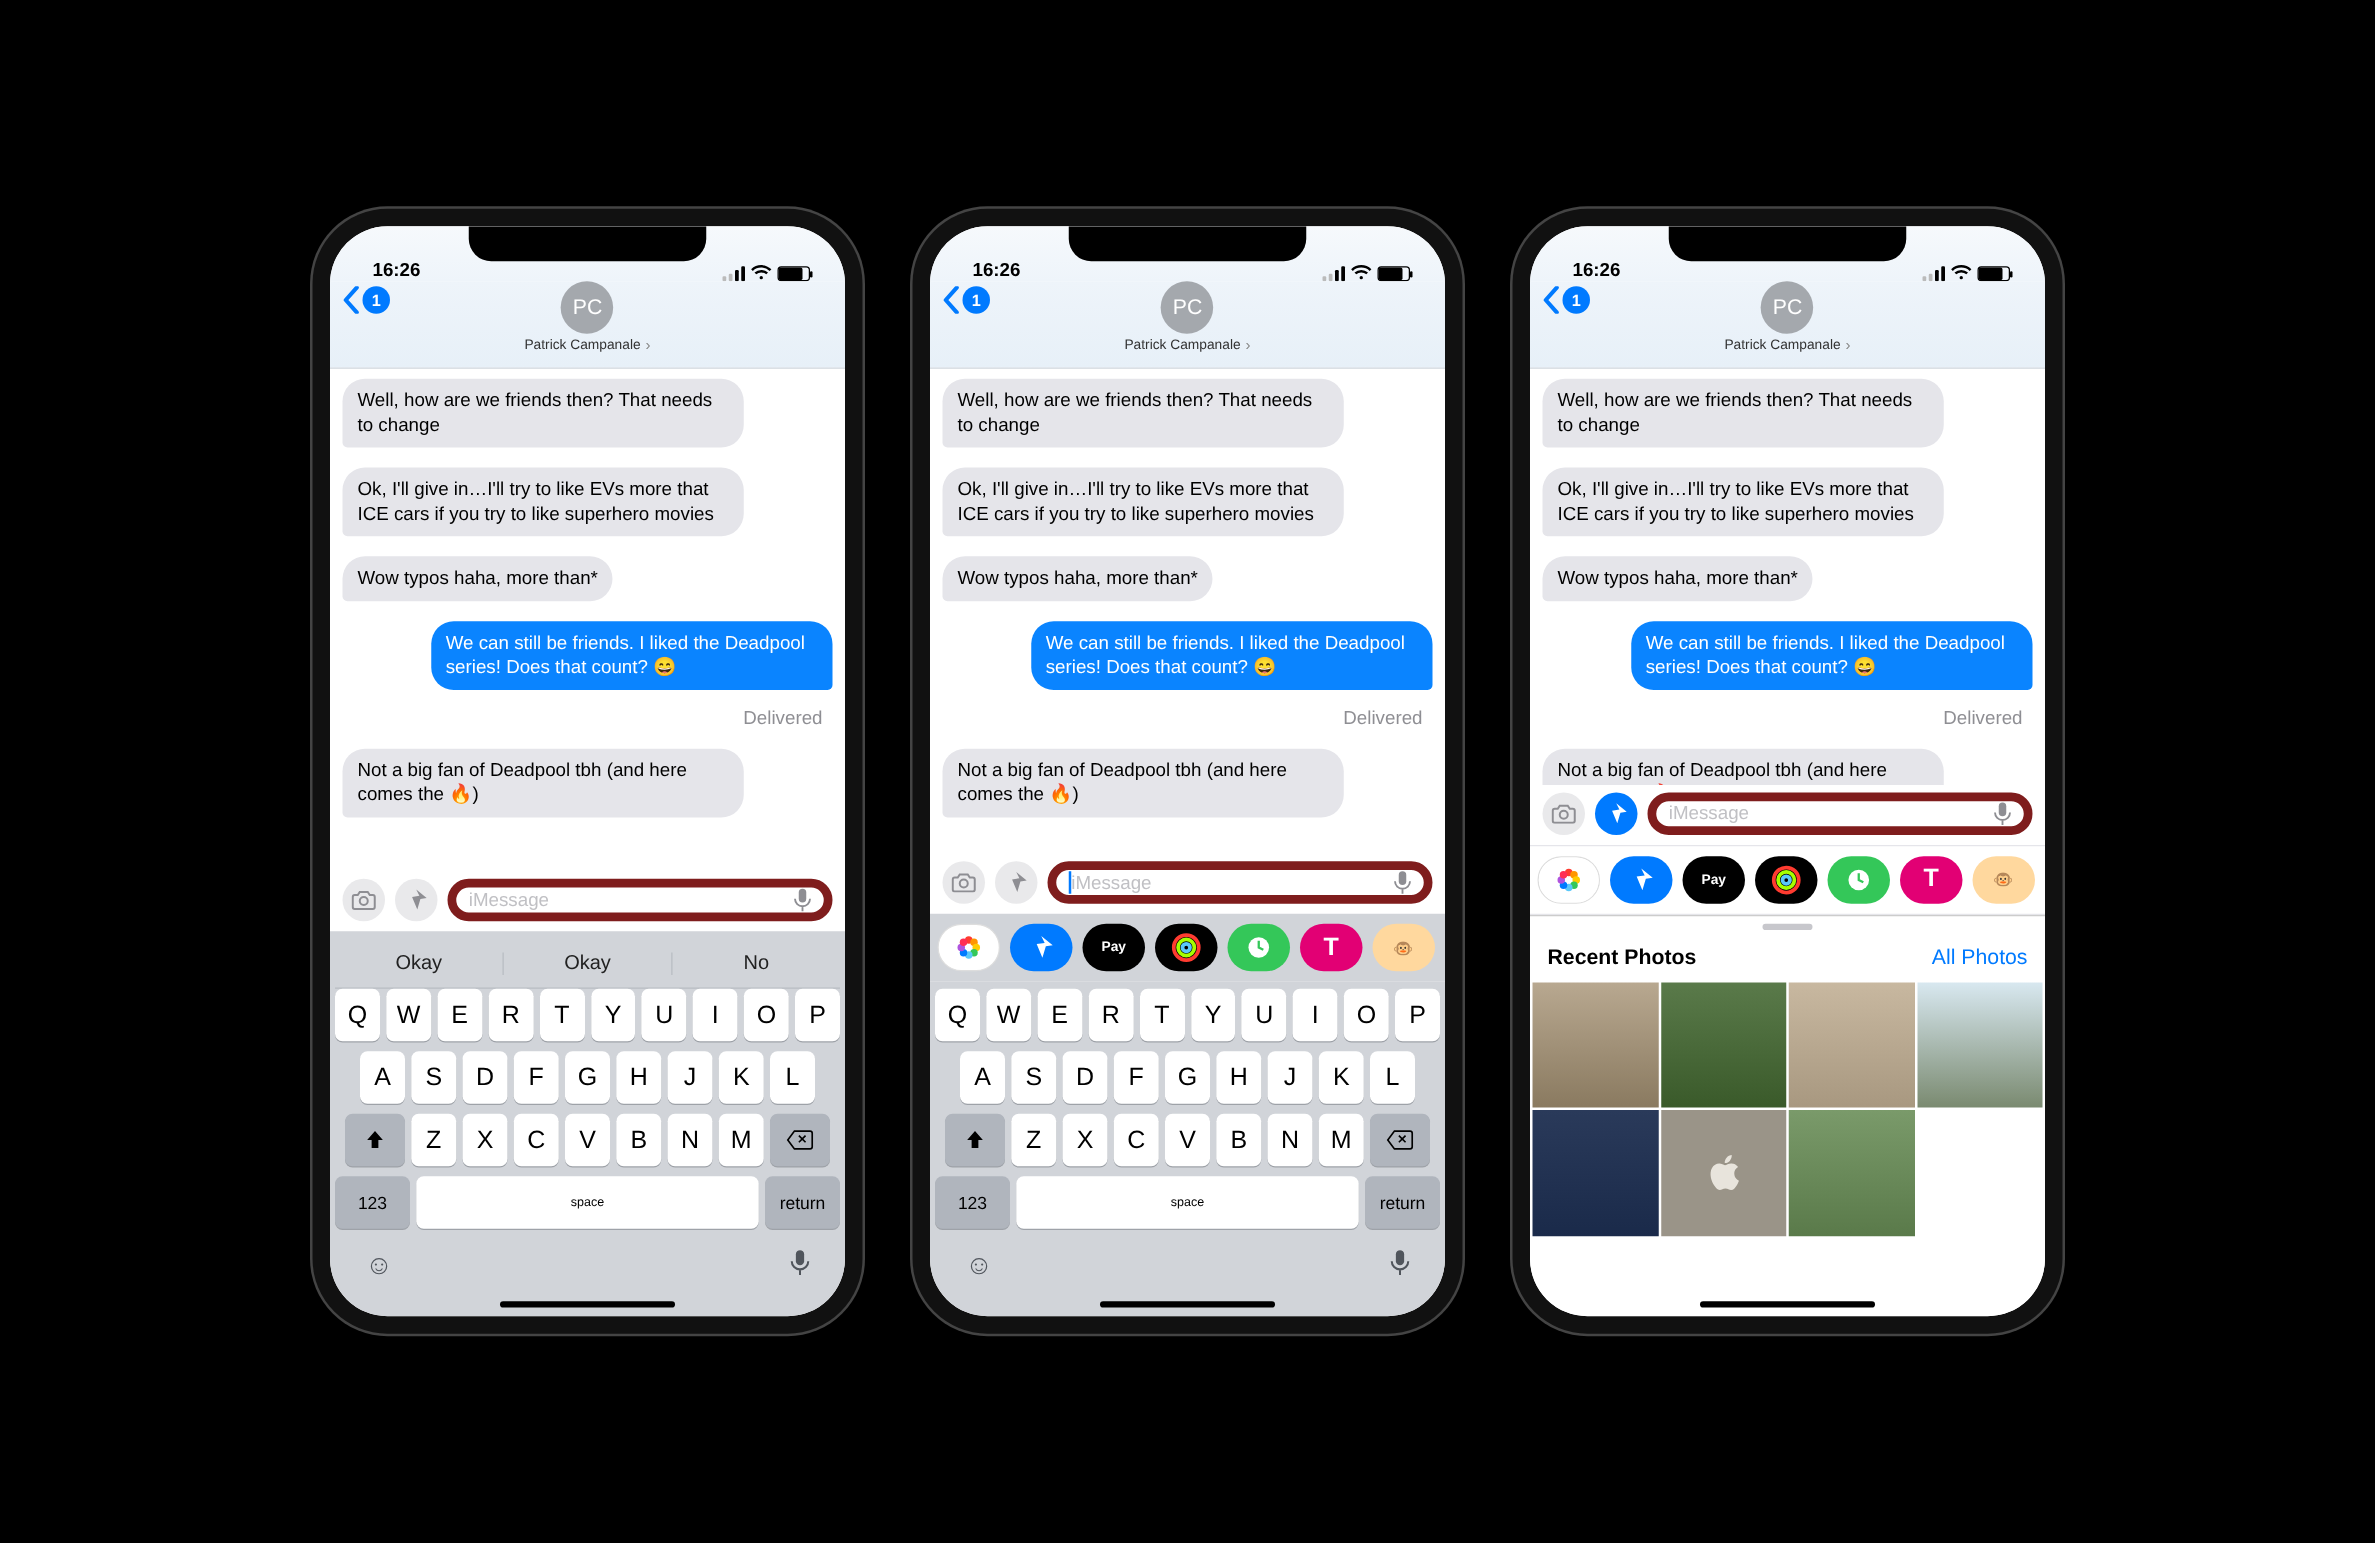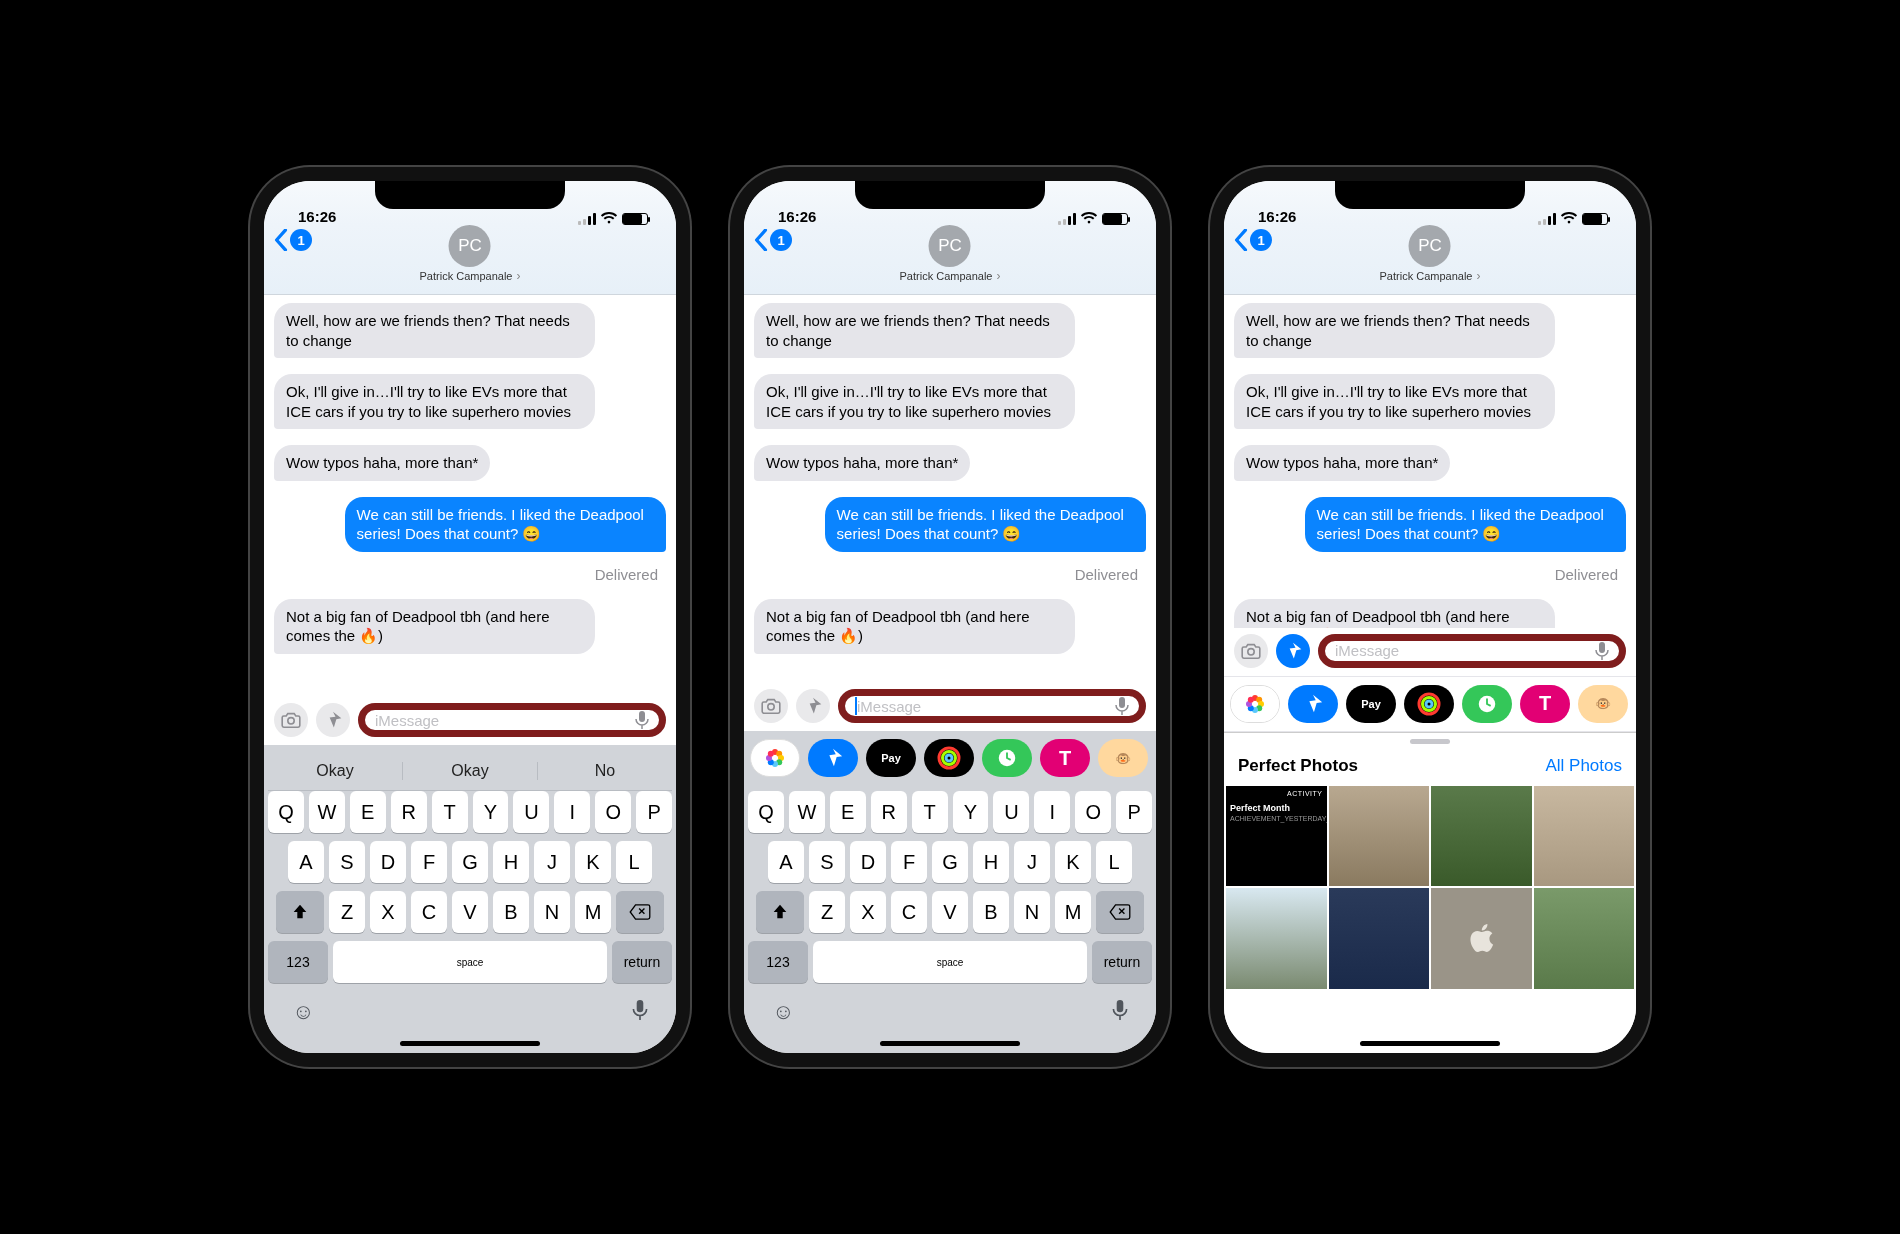--- a/index.html
+++ b/index.html
@@ -519,29 +519,24 @@
           </svg>
         </div>
       <div class="appicon" style="background:#e20074;">
           <span style="font-size:20px;font-weight:700;">T</span>
         </div>
       <div class="appicon" style="background:#ffd89e;">🐵</div>
     </div>
     <div class="photospanel">
       <div class="drag-handle"></div>
       <div class="photoshdr">
-        <span class="title">Perfect Photos</span>
+        <span class="title">Recent Photos</span>
         <span class="link">All Photos</span>
       </div>
       <div class="photogrid">
-        <div class="thumb activity">
-          <span class="tag">ACTIVITY</span>
-          <span class="t1">Perfect Month</span>
-          <span class="t2">ACHIEVEMENT_YESTERDAY_DESC</span>
-        </div>
         <div class="thumb" style="background:linear-gradient(#b8a890,#8a7a60);"></div>
         <div class="thumb" style="background:linear-gradient(#5a7a4a,#3a5a2a);"></div>
         <div class="thumb" style="background:linear-gradient(#c8b8a0,#a89880);"></div>
         <div class="thumb" style="background:linear-gradient(#d8e8f0,#7a8a70);"></div>
         <div class="thumb" style="background:linear-gradient(#2a3a5a,#1a2a4a);"></div>
         <div class="thumb" style="background:#9a9488;display:flex;align-items:center;justify-content:center;">
             <svg width="40" height="40" viewBox="0 0 24 24">
               <path d="M17.05 12.5c-.02-2.1 1.72-3.1 1.8-3.15-1-1.44-2.52-1.64-3.06-1.66-1.3-.13-2.54.77-3.2.77-.66 0-1.68-.75-2.76-.73-1.42.02-2.73.83-3.46 2.1-1.48 2.56-.38 6.35 1.06 8.43.7 1.02 1.54 2.16 2.64 2.12 1.06-.04 1.46-.68 2.74-.68 1.28 0 1.64.68 2.76.66 1.14-.02 1.86-1.04 2.56-2.06.8-1.18 1.13-2.32 1.15-2.38-.03-.01-2.2-.84-2.23-3.42zM14.96 6.3c.58-.7.98-1.68.87-2.65-.84.03-1.86.56-2.46 1.26-.54.62-1.01 1.61-.88 2.56.94.07 1.89-.47 2.47-1.17z" fill="#e8e4dc"></path>
             </svg>
           </div>

